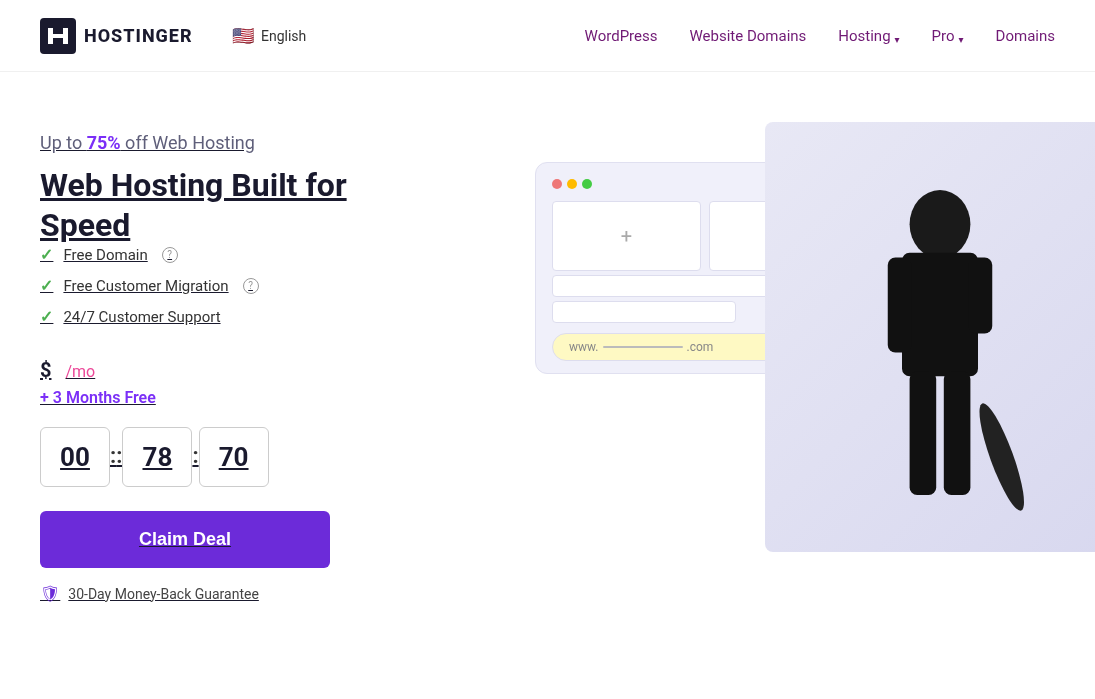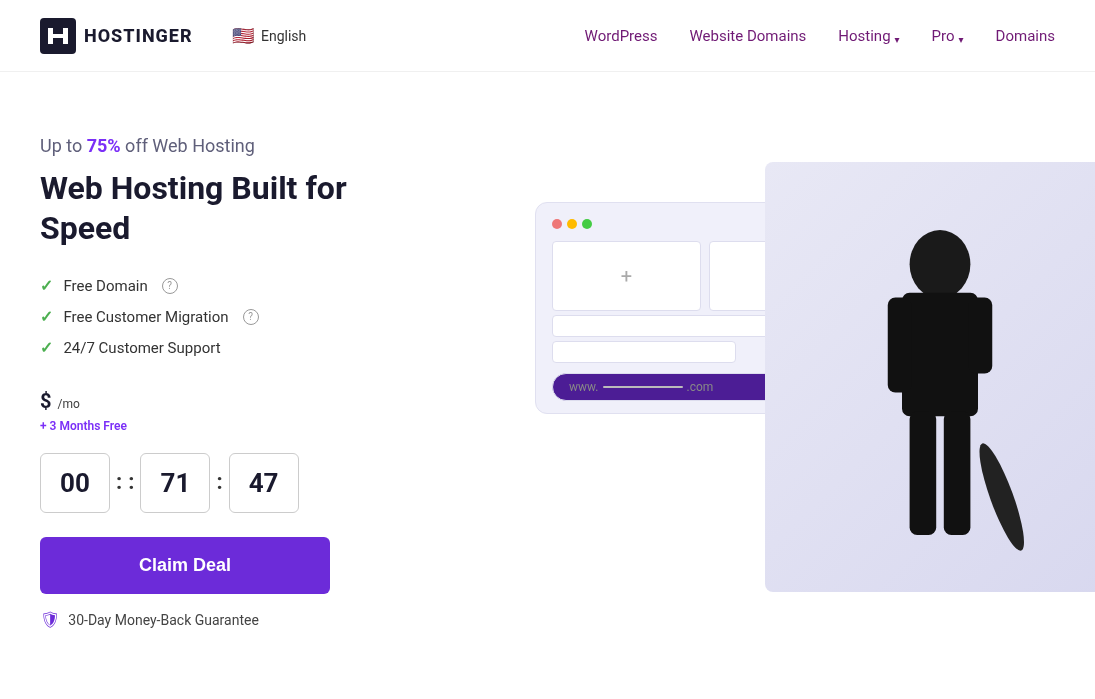--- a/index.html
+++ b/index.html
@@ -12,54 +12,54 @@
     .logo-text { font-weight: 800; font-size: 18px; letter-spacing: 1px; color: #1a1a2e; }
     .lang-wrap { display: flex; align-items: center; gap: 6px; font-size: 14px; color: #333; margin-right: auto; cursor: pointer; }
     .flag { font-size: 18px; }
     .nav-links { display: flex; align-items: center; gap: 32px; }
     .nav-link { font-size: 15px; color: #701a75; text-decoration: none; cursor: pointer; }
     .nav-link-dropdown { display: flex; align-items: flex-end; gap: 4px; }
     .chevron { font-size: 10px; }
     .login-btn { border: 2px solid #1a1a2e; padding: 8px 22px; border-radius: 4px; font-size: 15px; font-weight: 600; cursor: pointer; background: #fff; color: #1a1a2e; margin-left: 16px; }
 
     
-    .hero { display: flex; align-items: center; padding: 60px 40px 20px 40px; min-height: 580px; position: relative; }
+    .hero { display: flex; align-items: flex-start; padding: 60px 40px 20px 40px; min-height: 580px; position: relative; text-decoration: underline; }
     .hero-left { max-width: 380px; flex-shrink: 0; }
     .promo-line { font-size: 18px; color: #5f5f7a; margin-bottom: 12px; }
     .promo-accent { color: #7b2ff7; font-weight: 700; }
-    .hero-title { font-size: 32px; font-weight: 700; color: #1a1a2e; margin-bottom: 28px; line-height: 1.25; }
+    .hero-title { font-size: 32px; font-weight: 700; color: #1a1a2e; line-height: 1.25; }
     .feature-list { list-style: none; margin-bottom: 32px; display: flex; flex-direction: column; gap: 12px; }
     .feature-item { display: flex; align-items: center; gap: 10px; font-size: 15px; color: #333; }
     .check-icon { color: #4caf50; font-size: 16px; font-weight: 700; }
     .info-icon { display: inline-flex; align-items: center; justify-content: center; width: 16px; height: 16px; border: 1.5px solid #999; border-radius: 50%; font-size: 10px; color: #999; cursor: pointer; margin-left: 4px; }
     .price-section { margin-bottom: 20px; }
     .price-row { display: flex; align-items: baseline; gap: 2px; }
     .price-dollar { font-size: 20px; font-weight: 700; color: #1a1a2e; }
     .price-main { font-size: 52px; font-weight: 800; color: #1a1a2e; line-height: 1; }
-    .price-mo { font-size: 12px; color: #404040; margin-left: 4px; }
-    .bonus-months { font-size: 12px; color: #7b2ff7; font-weight: 600; margin-top: 6px; margin-bottom: 20px; }
-    .timer-row { display: flex; align-items: center; gap: 6px; margin-bottom: 24px; }
+    .price-mo { font-size: 16px; color: #ec4899; margin-left: 12px; }
+    .bonus-months { font-size: 16px; color: #7b2ff7; font-weight: 600; margin-top: 6px; margin-bottom: 20px; }
+    .timer-row { display: flex; align-items: center; margin-bottom: 24px; }
     .timer-block { display: flex; flex-direction: column; align-items: center; justify-content: center; border: 1.5px solid #ccc; border-radius: 6px; width: 70px; height: 60px; font-size: 26px; font-weight: 700; color: #1a1a2e; }
     .timer-sep { font-size: 22px; font-weight: 700; color: #333; margin-bottom: 4px; }
     .claim-btn { width: 290px; background: #6c2bd9; color: #fff; border: none; border-radius: 6px; padding: 18px 0; font-size: 18px; font-weight: 700; cursor: pointer; display: block; }
     .guarantee-row { display: flex; align-items: center; gap: 8px; margin-top: 16px; font-size: 14px; color: #444; }
     .shield-icon { color: #6c2bd9; font-size: 16px; }
 
     
     .hero-right { flex: 1; display: flex; justify-content: flex-end; align-items: center; position: relative; min-height: 420px; margin-left: 40px; }
     .illustration-bg { position: relative; width: 520px; height: 400px; }
     .browser-mockup { background: #f0f0fa; border-radius: 12px; border: 1.5px solid #e0e0f0; padding: 16px 16px 12px 16px; width: 340px; position: absolute; top: 20px; left: 0; z-index: 2; }
     .browser-dots { display: flex; gap: 5px; margin-bottom: 12px; }
     .dot { width: 10px; height: 10px; border-radius: 50%; background: #ccc; }
     .browser-body { display: grid; grid-template-columns: 1fr 1fr; gap: 8px; }
     .mock-card { background: #fff; border: 1.5px solid #dde; border-radius: 4px; height: 70px; display: flex; align-items: center; justify-content: center; }
     .plus-icon { font-size: 20px; color: #aaa; }
     .mock-bar-wide { background: #fff; border: 1.5px solid #dde; border-radius: 4px; height: 22px; grid-column: 1 / -1; margin-top: 4px; }
     .mock-bar-short { background: #fff; border: 1.5px solid #dde; border-radius: 4px; height: 22px; width: 60%; margin-top: 4px; }
-    .url-bar { background: #4c1d95; border: 1.5px solid #dde; border-radius: 20px; padding: 6px 16px; font-size: 12px; color: #888; display: flex; align-items: center; gap: 4px; margin-top: 10px; width: 100%; }
+    .url-bar { background: #fef9c3; border: 1.5px solid #dde; border-radius: 20px; padding: 6px 16px; font-size: 12px; color: #888; display: flex; align-items: center; gap: 4px; margin-top: 10px; width: 100%; }
     .url-line { background: #bbb; height: 2px; width: 80px; border-radius: 2px; display: inline-block; }
     .purple-square-1 { position: absolute; top: 10px; right: -30px; width: 60px; height: 60px; background: #6c2bd9; z-index: 1; }
     .purple-square-2 { position: absolute; top: 80px; right: -50px; width: 50px; height: 80px; background: #8040e0; z-index: 1; }
     .hero-person { position: absolute; right: -60px; top: -20px; width: 350px; height: 430px; z-index: 3; overflow: hidden; }
     .person-bg { width: 100%; height: 100%; background: linear-gradient(135deg, #e8e8f5 0%, #d8d8ef 100%); border-radius: 8px; display: flex; align-items: flex-end; justify-content: center; overflow: hidden; }
   </style>
 </head>
 <body>
 
 <nav class="navbar">
@@ -120,25 +120,25 @@
       <div class="bonus-months">+ 3 Months Free</div>
     </div>
 
     <div class="timer-row">
       <div class="timer-block">
         <span>00</span>
       </div>
       <span class="timer-sep">:</span>
       <span class="timer-sep">:</span>
       <div class="timer-block">
-        <span>71</span>
+        <span>78</span>
       </div>
       <span class="timer-sep">:</span>
       <div class="timer-block">
-        <span>47</span>
+        <span>70</span>
       </div>
     </div>
 
     <button class="claim-btn">Claim Deal</button>
 
     <div class="guarantee-row">
       <span class="shield-icon">🛡</span>
       <span>30-Day Money-Back Guarantee</span>
     </div>
   </div>

